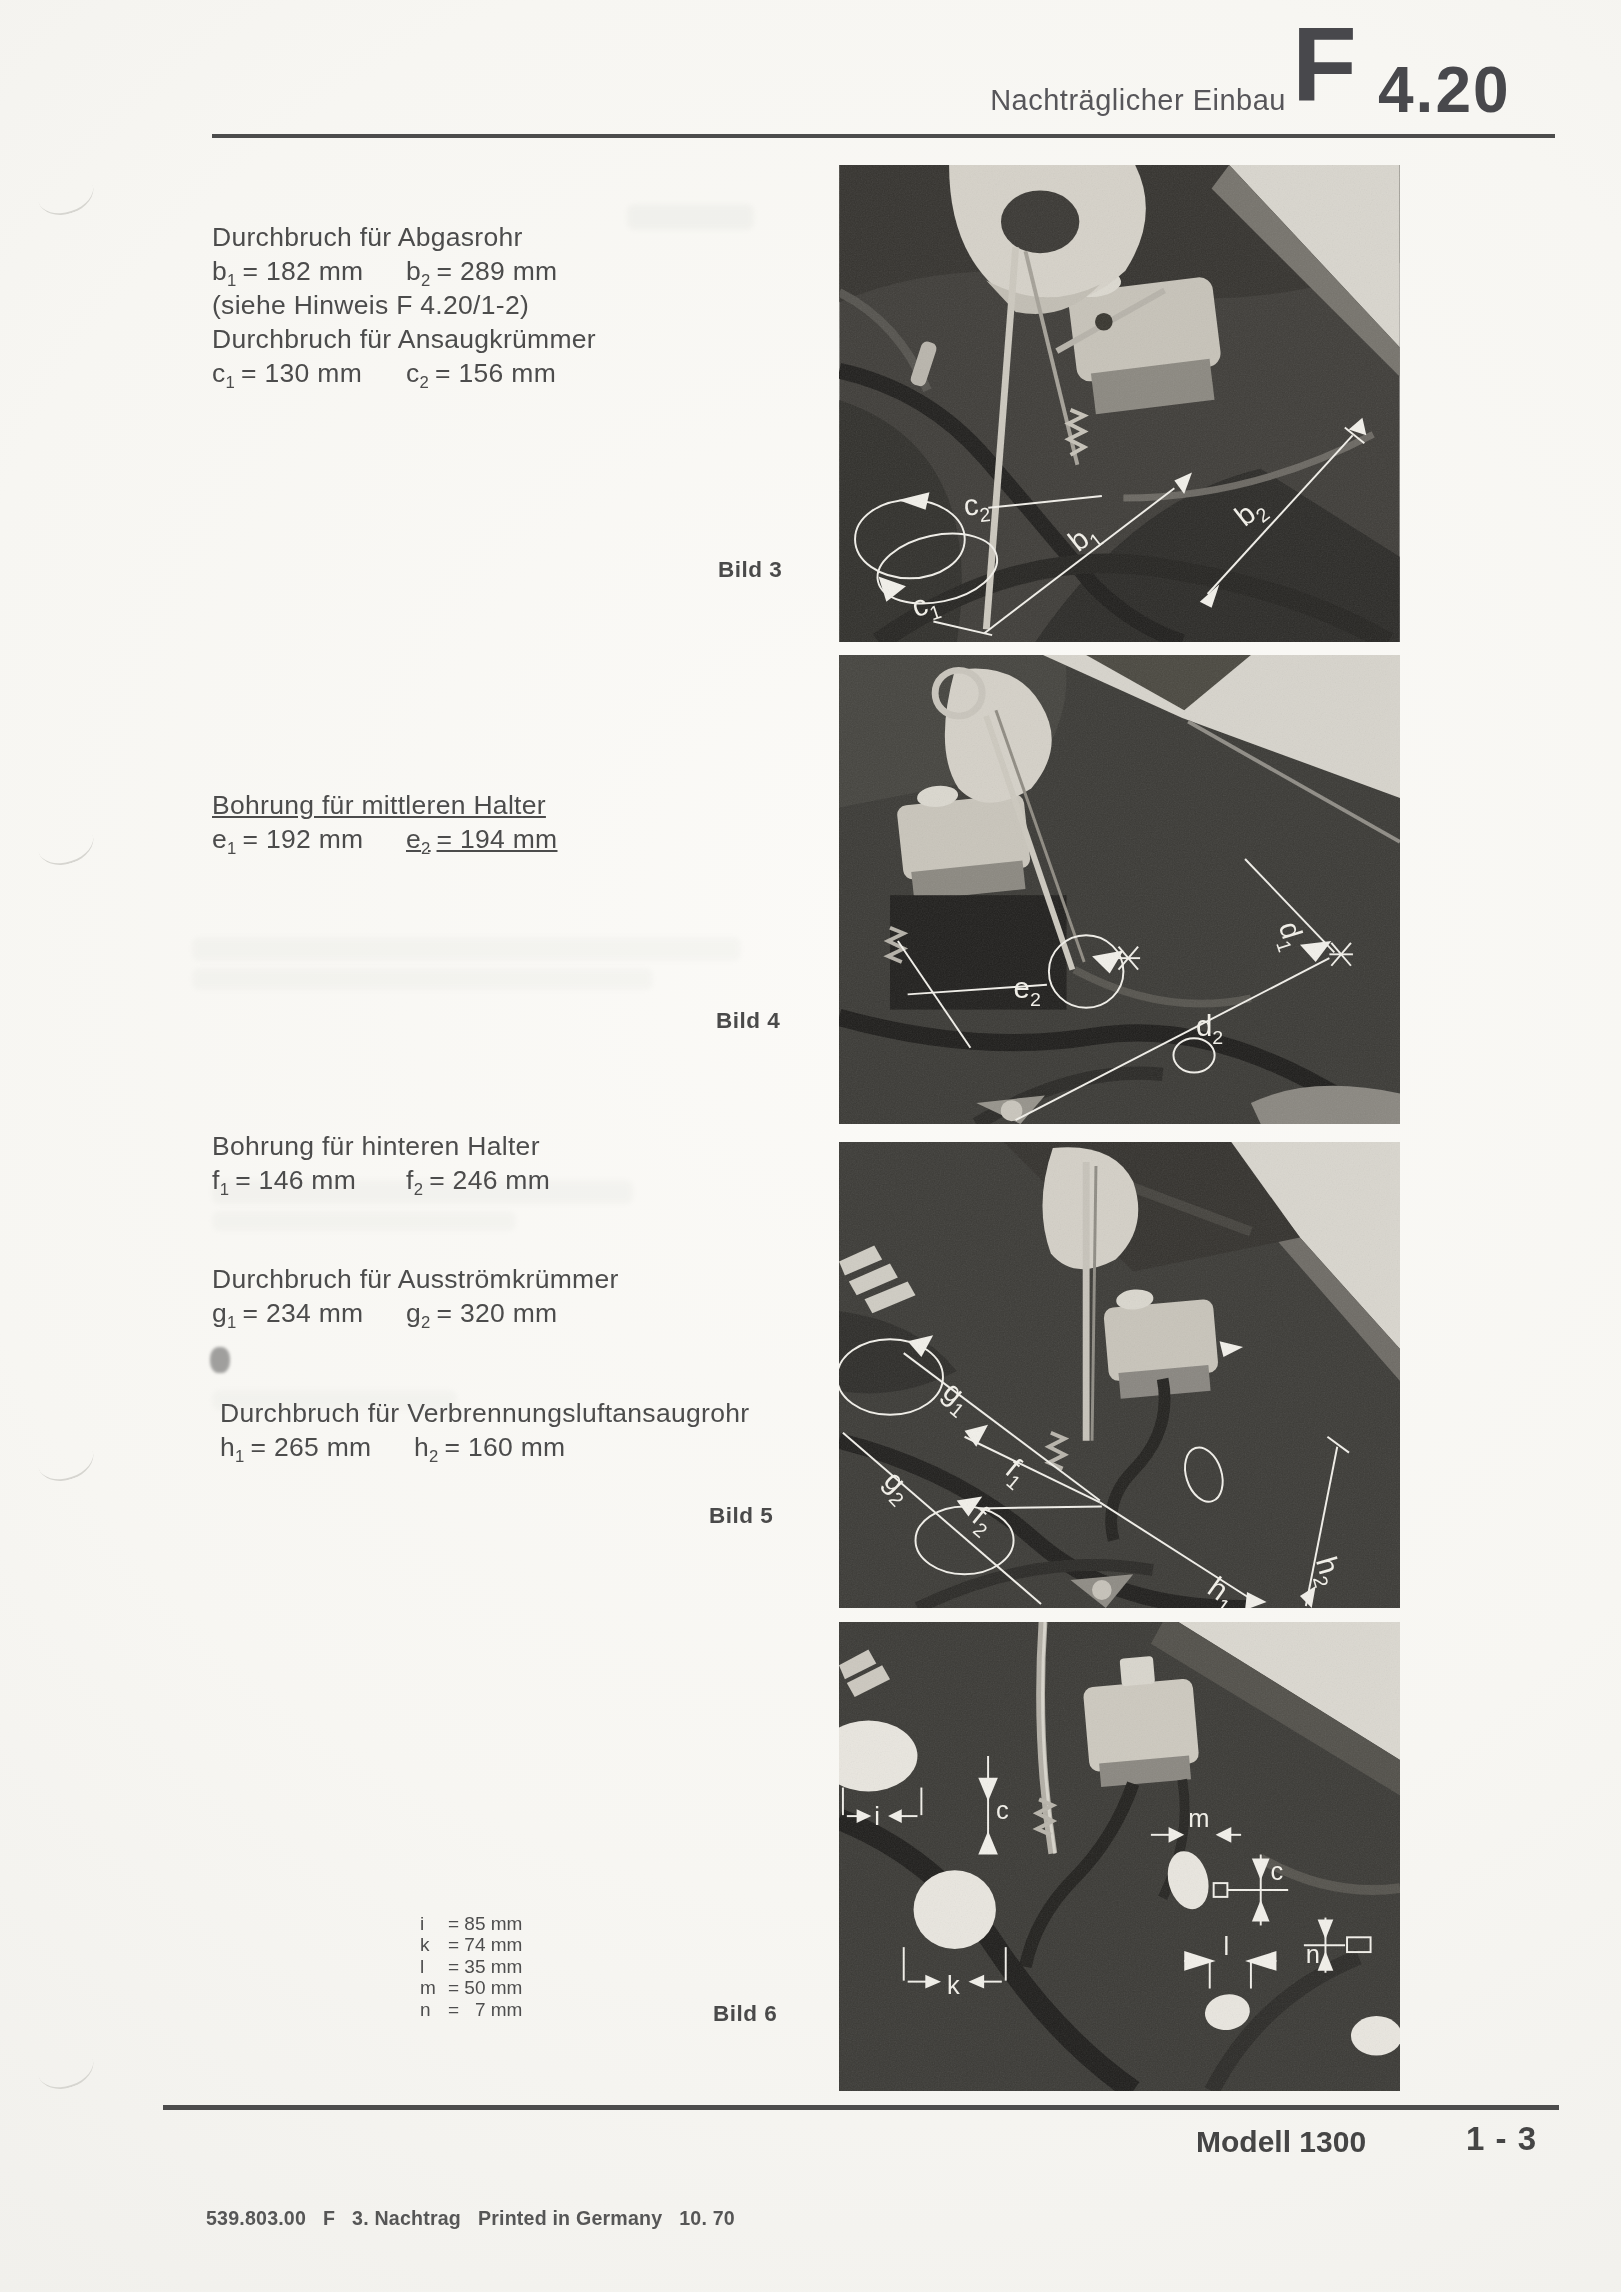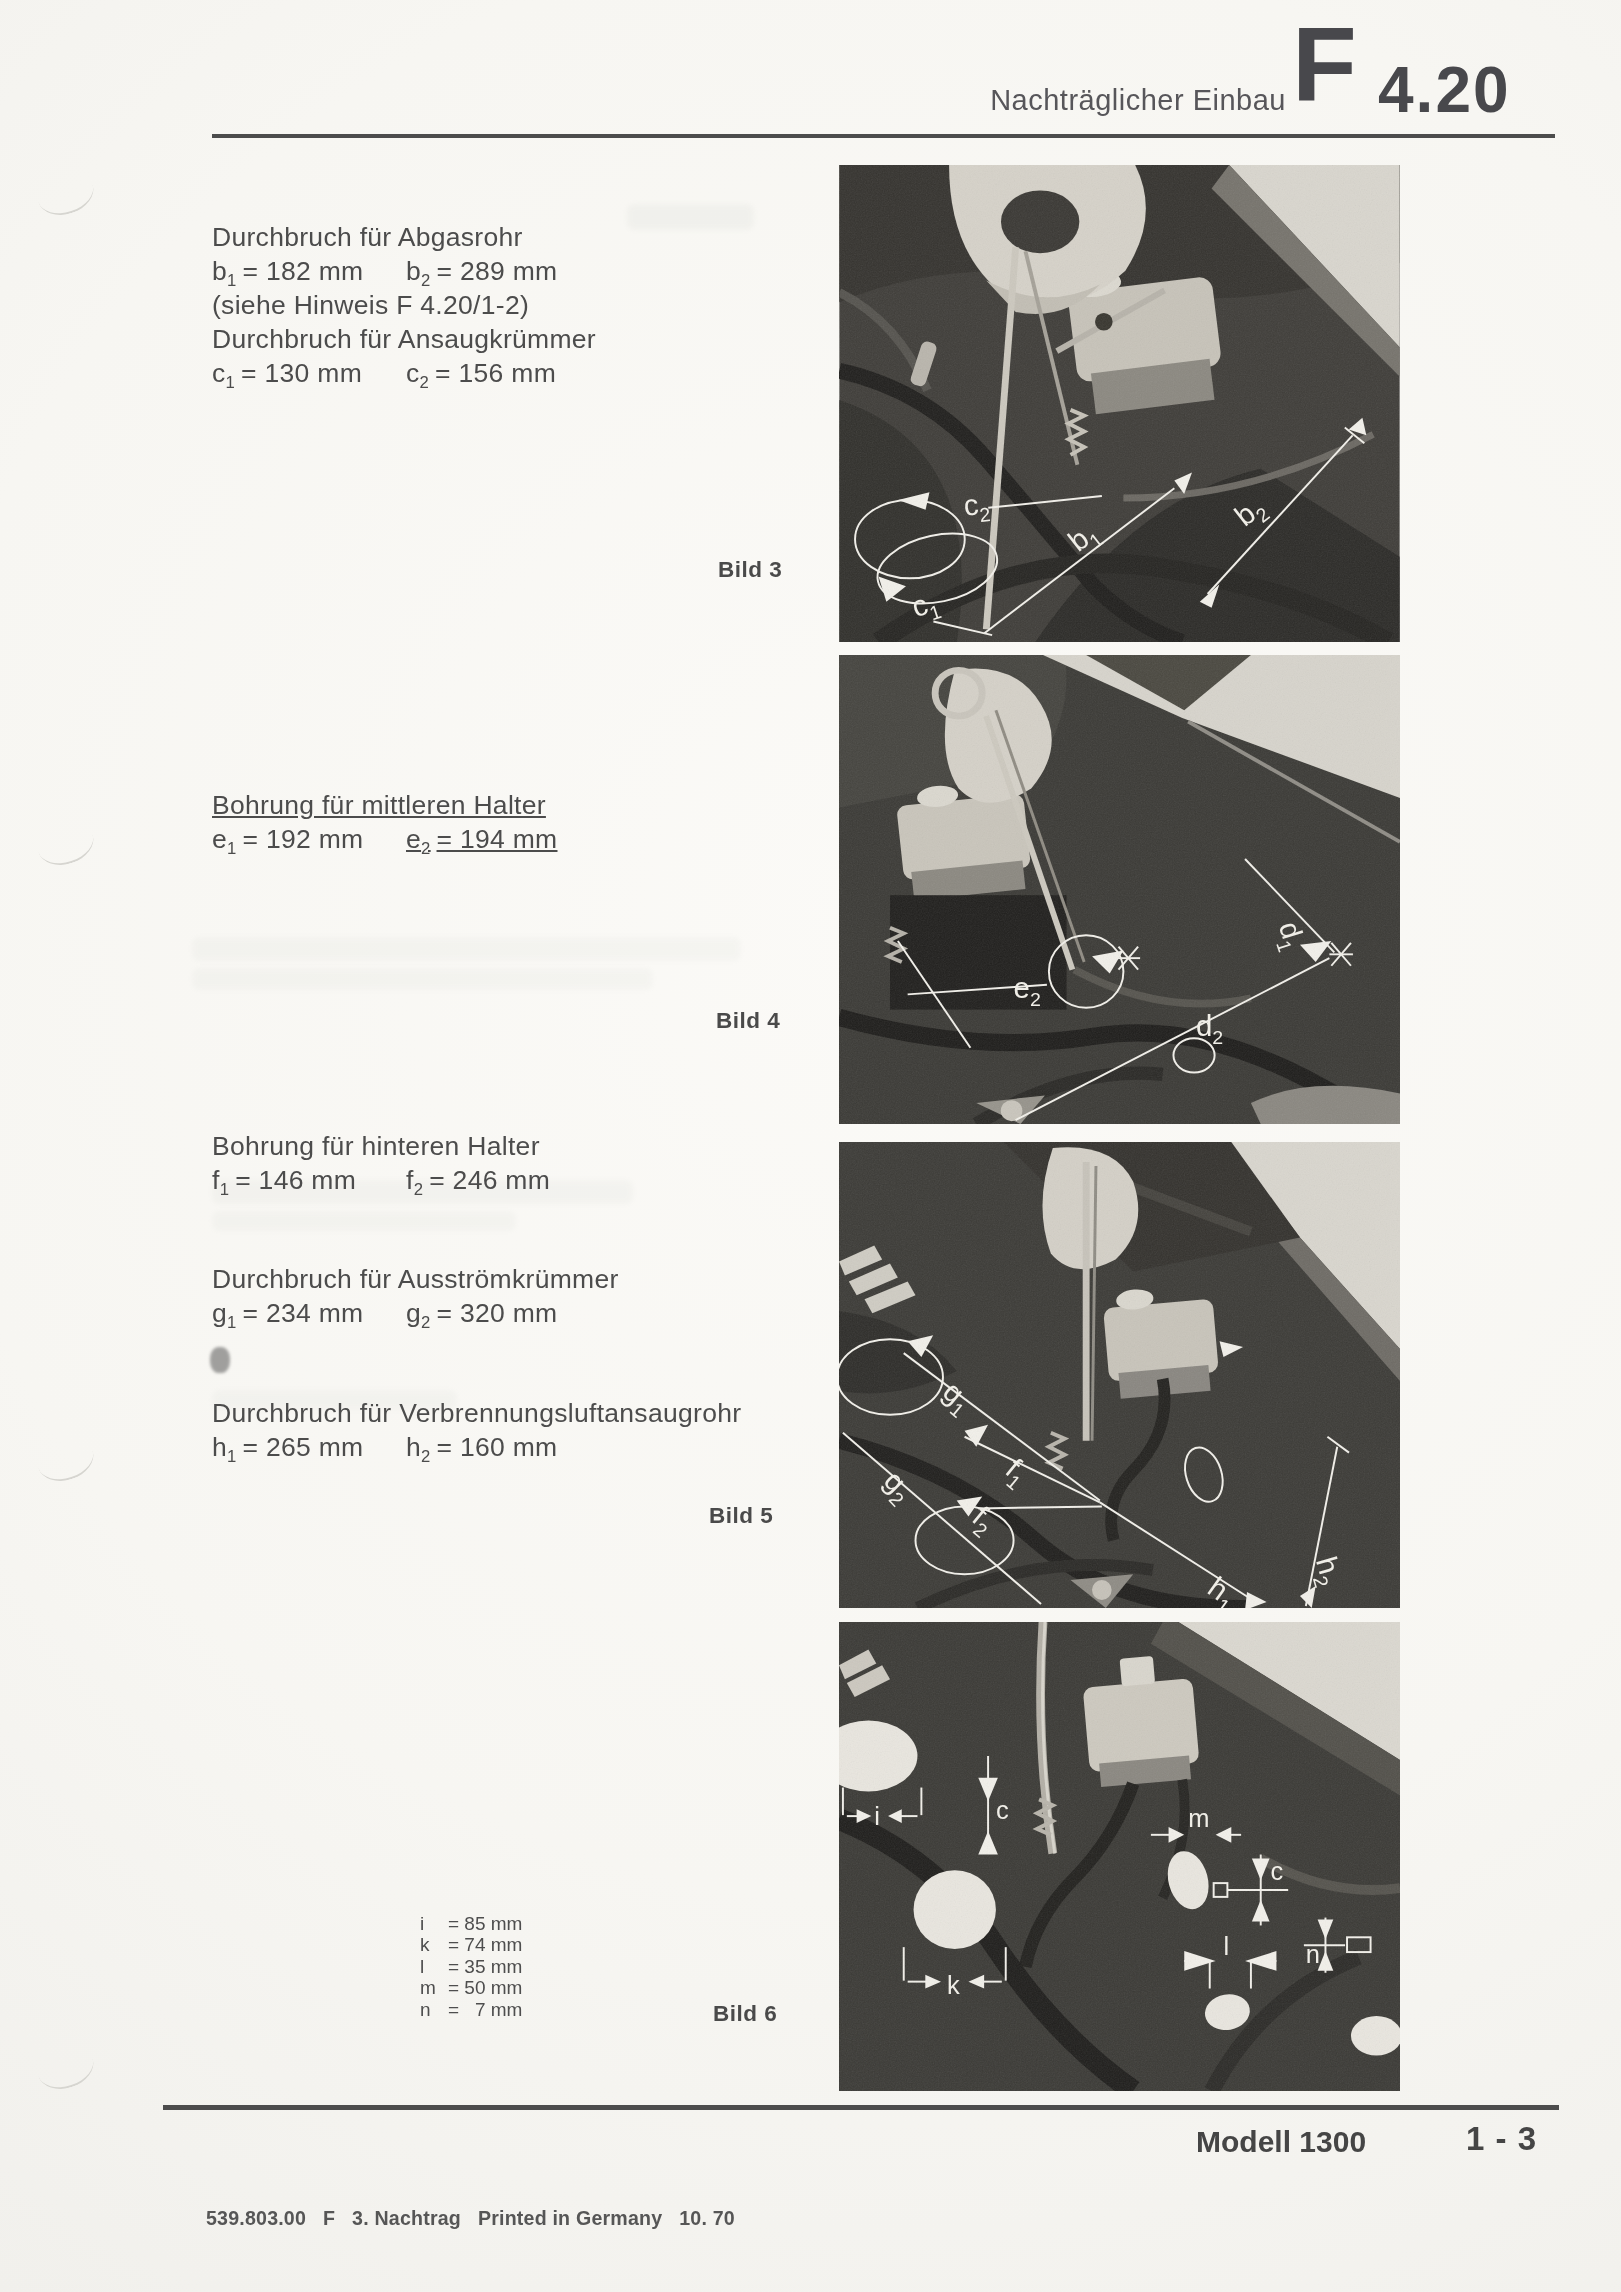--- a/index.html
+++ b/index.html
@@ -93,21 +93,21 @@
     </div>
   </div>
 
   <div class="spec" style="top:1262px;">
     <div>Durchbruch für Ausströmkrümmer</div>
     <div class="mrow">
       <span class="mcell"><span>g</span><sub>1</sub><span class="val">= 234 mm</span></span><span class="mcell2"><span>g</span><sub>2</sub><span class="val">= 320 mm</span></span>
     </div>
   </div>
 
-  <div class="spec" style="top:1396px;">
+  <div class="spec" style="top:1396px;margin-left:8px;">
     <div>Durchbruch für Verbrennungsluftansaugrohr</div>
     <div class="mrow">
       <span class="mcell"><span>h</span><sub>1</sub><span class="val">= 265 mm</span></span><span class="mcell2"><span>h</span><sub>2</sub><span class="val">= 160 mm</span></span>
     </div>
   </div>
 
 
   <div class="mlist">
     <div><span class="mk">i</span><span class="mv">= 85 mm</span></div>
     <div><span class="mk">k</span><span class="mv">= 74 mm</span></div>

